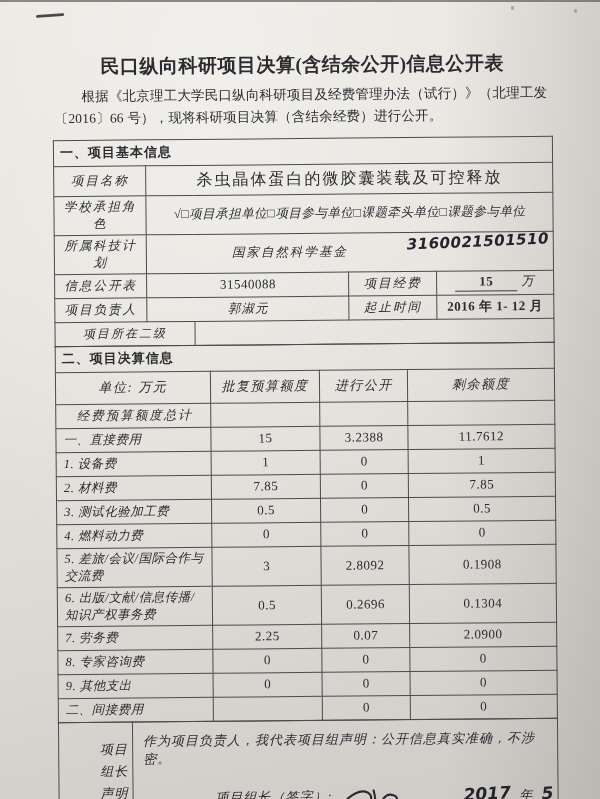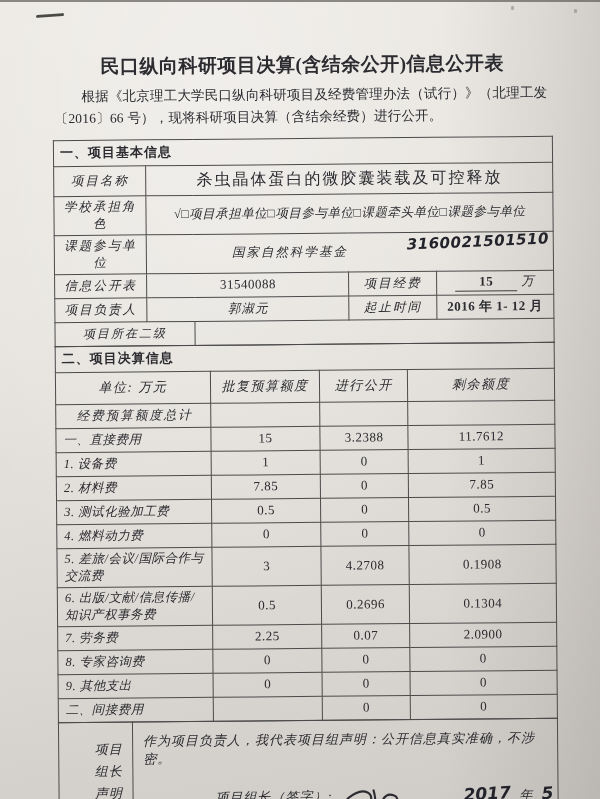--- a/index.html
+++ b/index.html
@@ -69,21 +69,21 @@
     text-align:center; font-weight:bold; padding-bottom:1px;
   }
   .funds-unit { margin-left:4px; }
   .period-cell { font-weight:600; font-size:13px; letter-spacing:0.5px; }
 
   .t2 .colhead td { height:27px; font-style:italic; font-size:13px; letter-spacing:1.5px; }
   .t2 .r-label { text-align:left; padding-left:7px; font-style:italic; letter-spacing:0.5px; }
   .t2 .r-label.c-center { text-align:center; letter-spacing:2px; }
 
   .decl-label-cell { width:13%; font-style:italic; letter-spacing:1px; padding:8px 4px; }
-  .decl-label-cell span { display:block; text-align:center; padding-left:8px; line-height:1.7; font-size:13px;margin-left:18px; }
+  .decl-label-cell span { display:block; text-align:right; padding-left:8px; line-height:1.7; font-size:13px;margin-left:18px; }
   .decl-body-cell { text-align:left; padding:8px 10px; height:80px; vertical-align:top; }
   .decl-statement { font-style:italic; font-weight:500; font-size:13px; letter-spacing:1px; margin-top:2px; }
   .decl-signrow { margin:18px 0 0 72px; white-space:nowrap; }
   .decl-signrow .kai { font-size:13px; font-weight:500; }
   .signature-svg { vertical-align:middle; margin:0 10px -14px 8px; }
   .hw-digit { font-size:17px; display:inline-block; transform:rotate(-3deg); margin:0 3px; }
   .date-char { font-size:13px; margin:0 2px; }
 </style>
 </head>
 <body>
@@ -112,21 +112,21 @@
     </tr>
     <tr>
       <td class="label-cell">项目名称</td>
       <td colspan="4" class="project-name-cell">杀虫晶体蛋白的微胶囊装载及可控释放</td>
     </tr>
     <tr>
       <td class="label-cell">学校承担角色</td>
       <td colspan="4" class="role-cell">√□项目承担单位□项目参与单位□课题牵头单位□课题参与单位</td>
     </tr>
     <tr>
-      <td class="label-cell">课题参与单位</td>
+      <td class="label-cell">所属科技计划</td>
       <td colspan="4" class="program-cell">
         <span class="program-value">国家自然科学基金</span>
         <span class="handwriting program-hw">3160021501510</span>
       </td>
     </tr>
     <tr>
       <td class="label-cell">信息公开表</td>
       <td colspan="2" class="num">31540088</td>
       <td class="label-cell">项目经费</td>
       <td>
@@ -195,21 +195,21 @@
     </tr>
     <tr>
       <td class="r-label">4. 燃料动力费</td>
       <td class="num">0</td>
       <td class="num">0</td>
       <td class="num">0</td>
     </tr>
     <tr>
       <td class="r-label">5. 差旅/会议/国际合作与交流费</td>
       <td class="num">3</td>
-      <td class="num">4.2708</td>
+      <td class="num">2.8092</td>
       <td class="num">0.1908</td>
     </tr>
     <tr>
       <td class="r-label">6. 出版/文献/信息传播/知识产权事务费</td>
       <td class="num">0.5</td>
       <td class="num">0.2696</td>
       <td class="num">0.1304</td>
     </tr>
     <tr>
       <td class="r-label">7. 劳务费</td>

